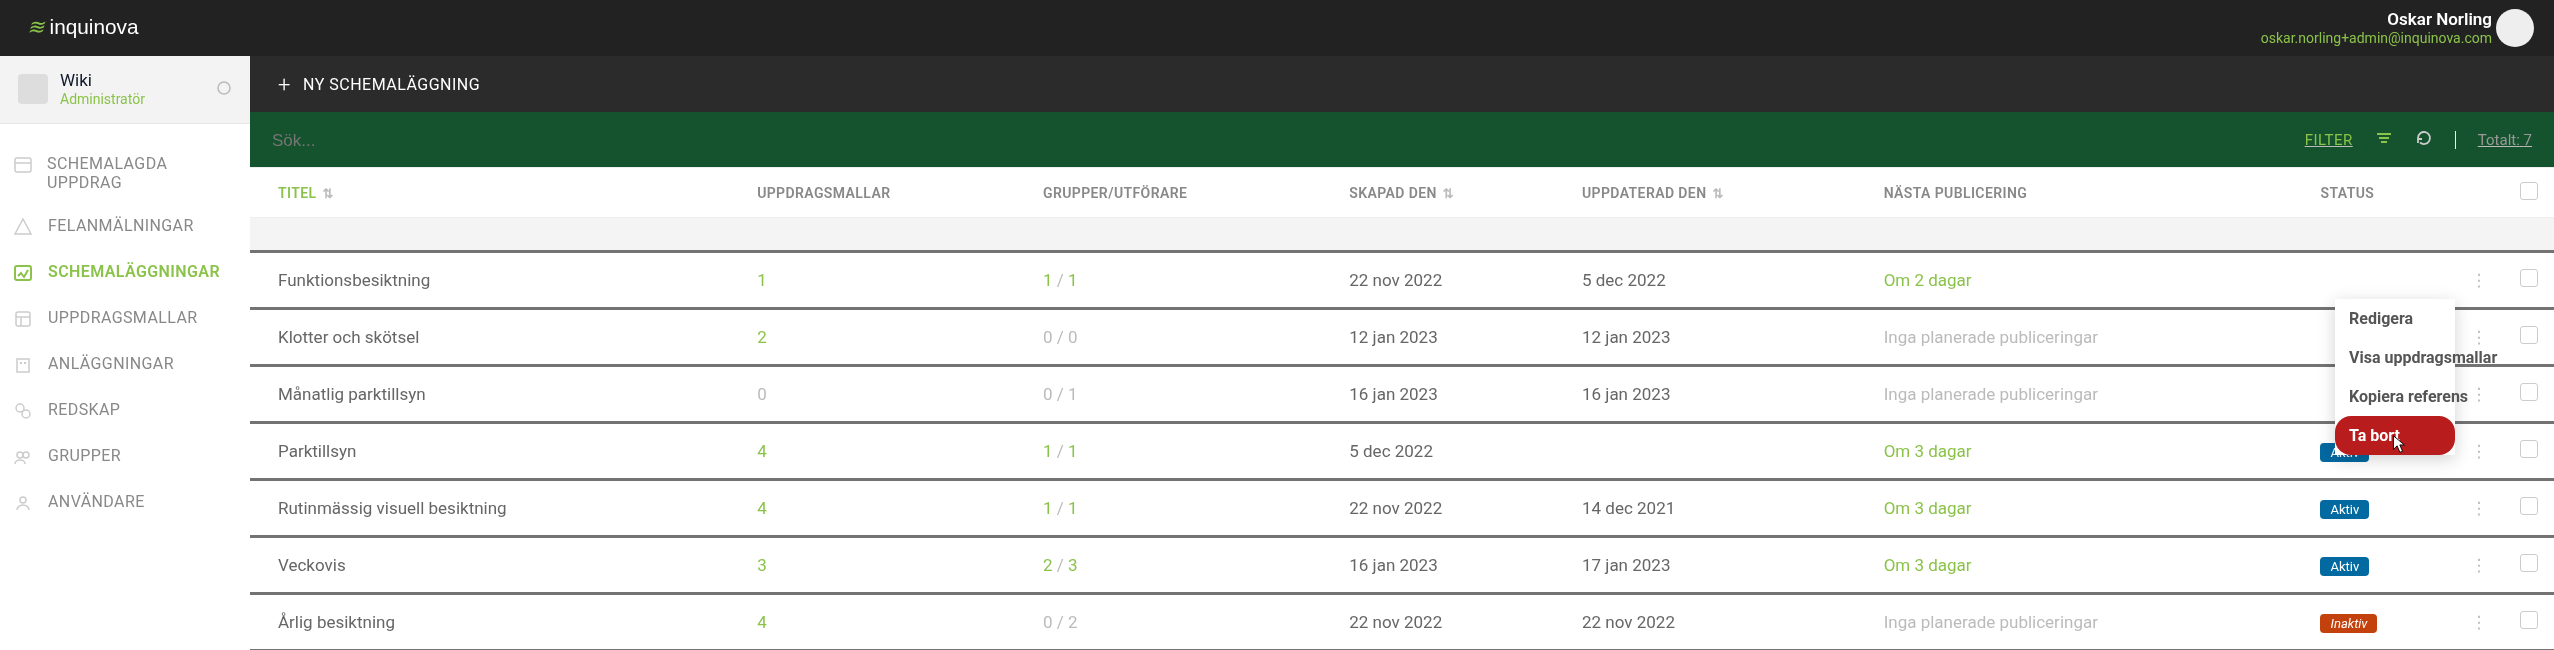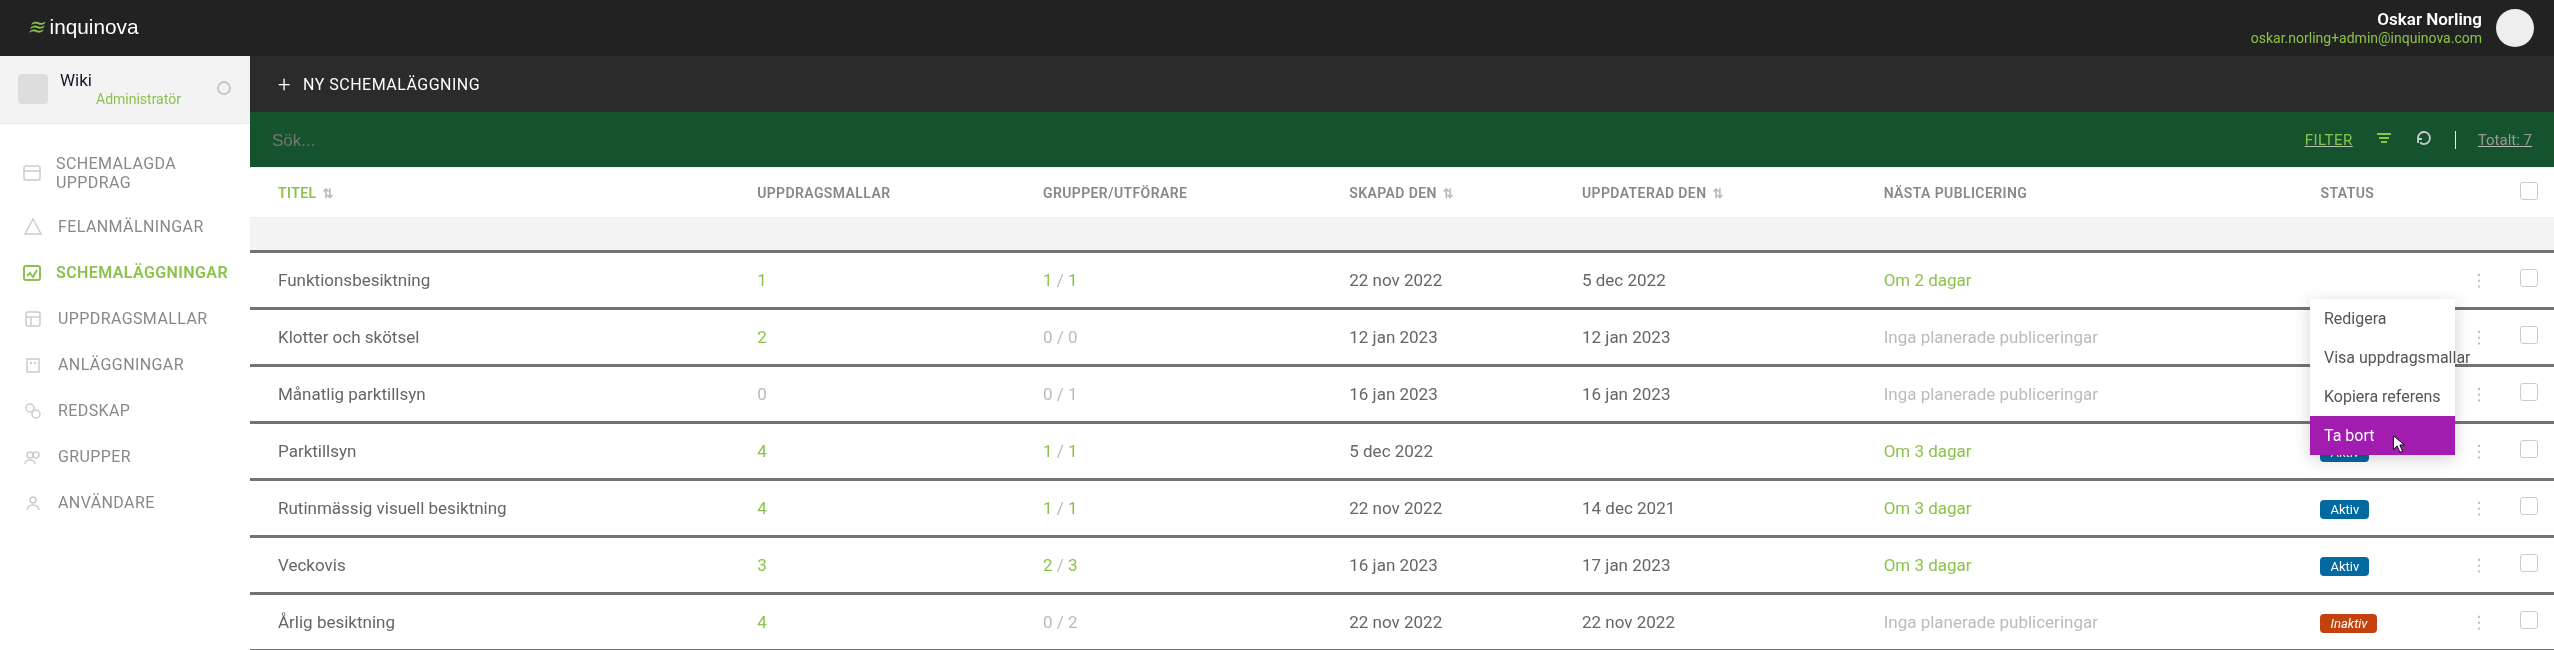--- a/index.html
+++ b/index.html
@@ -2,42 +2,42 @@
 <html><head>
 <meta charset="utf-8">
 <style>
   * { box-sizing: border-box; margin: 0; padding: 0; }
   html, body { width: 2554px; height: 650px; font-family: -apple-system, BlinkMacSystemFont, "Segoe UI", Roboto, sans-serif; background: #f4f4f4; color: #555; font-size: 18px; }
   
   
   .top-header { height: 56px; background: #222; display: flex; align-items: center; justify-content: space-between; padding: 0 20px; color: #fff; }
   .logo { display: flex; align-items: center; gap: 6px; }
   .logo svg { height: 26px; }
-  .user-block { display: flex; align-items: center; gap: 14px; }
+  .user-block { display: flex; align-items: center; gap: 4px; }
   .user-text { text-align: right; line-height: 1.2; }
   .user-name { font-size: 17px; font-weight: 600; }
   .user-email { font-size: 14px; color: #8bc34a; }
   .avatar { width: 38px; height: 38px; border-radius: 50%; background: #eee; }
 
   
   .layout { display: flex; height: calc(100% - 56px); }
   .sidebar { width: 250px; background: #fff; display: flex; flex-direction: column; }
   .content { flex: 1; display: flex; flex-direction: column; position: relative; }
 
   
   .side-profile { padding: 14px 18px; background: #f3f3f3; display: flex; align-items: center; gap: 12px; border-bottom: 1px solid #e8e8e8; }
   .side-profile .pic { width: 30px; height: 30px; border-radius: 4px; background: #ddd; }
   .side-profile .txt { line-height: 1.25; }
   .side-profile .name { font-size: 17px; color: #0f172a; }
-  .side-profile .role { font-size: 14px; color: #8bc34a; margin-left: 36px; }
+  .side-profile .role { font-size: 14px; color: #8bc34a; }
   .collapse-ic { margin-left: auto; color: #bbb; font-size: 20px; }
 
   
   .nav { padding-top: 18px; }
-  .nav-item { display: flex; align-items: center; gap: 14px; padding: 12px 22px; font-size: 16px; letter-spacing: 0.4px; color: #888; cursor: pointer; text-transform: uppercase; }
+  .nav-item { display: flex; gap: 14px; padding: 12px 12px; font-size: 16px; letter-spacing: 0.4px; color: #888; cursor: pointer; text-transform: uppercase; }
   .nav-item .ic { width: 22px; height: 22px; display: flex; align-items: center; justify-content: center; color: #ccc; }
   .nav-item.active { color: #8bc34a; font-weight: 600; }
   .nav-item.active .ic { color: #8bc34a; }
 
   
   .toolbar { height: 56px; background: #2b2b2b; display: flex; align-items: center; padding: 0 28px; }
   .new-btn { display: flex; align-items: center; gap: 12px; color: #fff; font-size: 16px; letter-spacing: 0.5px; cursor: pointer; text-transform: uppercase; }
   .plus { font-size: 22px; font-weight: 300; }
 
   
@@ -62,23 +62,23 @@
   td .muted { color: #bbb; }
   .grey-text { color: #bbb; font-style: normal; }
   .badge { display: inline-block; font-size: 13px; padding: 2px 10px; border-radius: 4px; color: #fff; }
   .badge.ok { background: #0369a1; }
   .badge.inactive { background: #c2410c; font-style: italic; }
   .row-actions { width: 50px; text-align: center; color: #bbb; cursor: pointer; }
   .row-check { width: 50px; text-align: center; }
   .row-check .cb { width: 18px; height: 18px; border: 1px solid #ccc; border-radius: 3px; display: inline-block; }
 
   
-  .ctx-menu { position: absolute; top: 243px; right: 99px; width: 145px; background: #fff; box-shadow: 0 4px 16px rgba(0,0,0,0.18); z-index: 100; font-size: 16px; }
+  .ctx-menu { position: absolute; top: 243px; right: 99px; width: 120px; background: #fff; box-shadow: 0 4px 16px rgba(0,0,0,0.18); z-index: 100; font-size: 16px; font-weight: bold; }
   .ctx-item { padding: 10px 14px; color: #555; cursor: pointer; white-space: nowrap; }
-  .ctx-item.danger { background: #a21caf; color: #fff; position: relative; }
+  .ctx-item.danger { background: #b91c1c; color: #fff; position: relative; border-radius: 16px; }
   .cursor { position: absolute; right: 46px; bottom: -4px; }
   .cursor svg { width: 22px; height: 22px; }
 
   .spacer-row td { height: 24px; background: #f4f4f4; border: none; }
 </style>
 </head>
 <body>
 
 <div class="top-header">
   <div class="logo">

